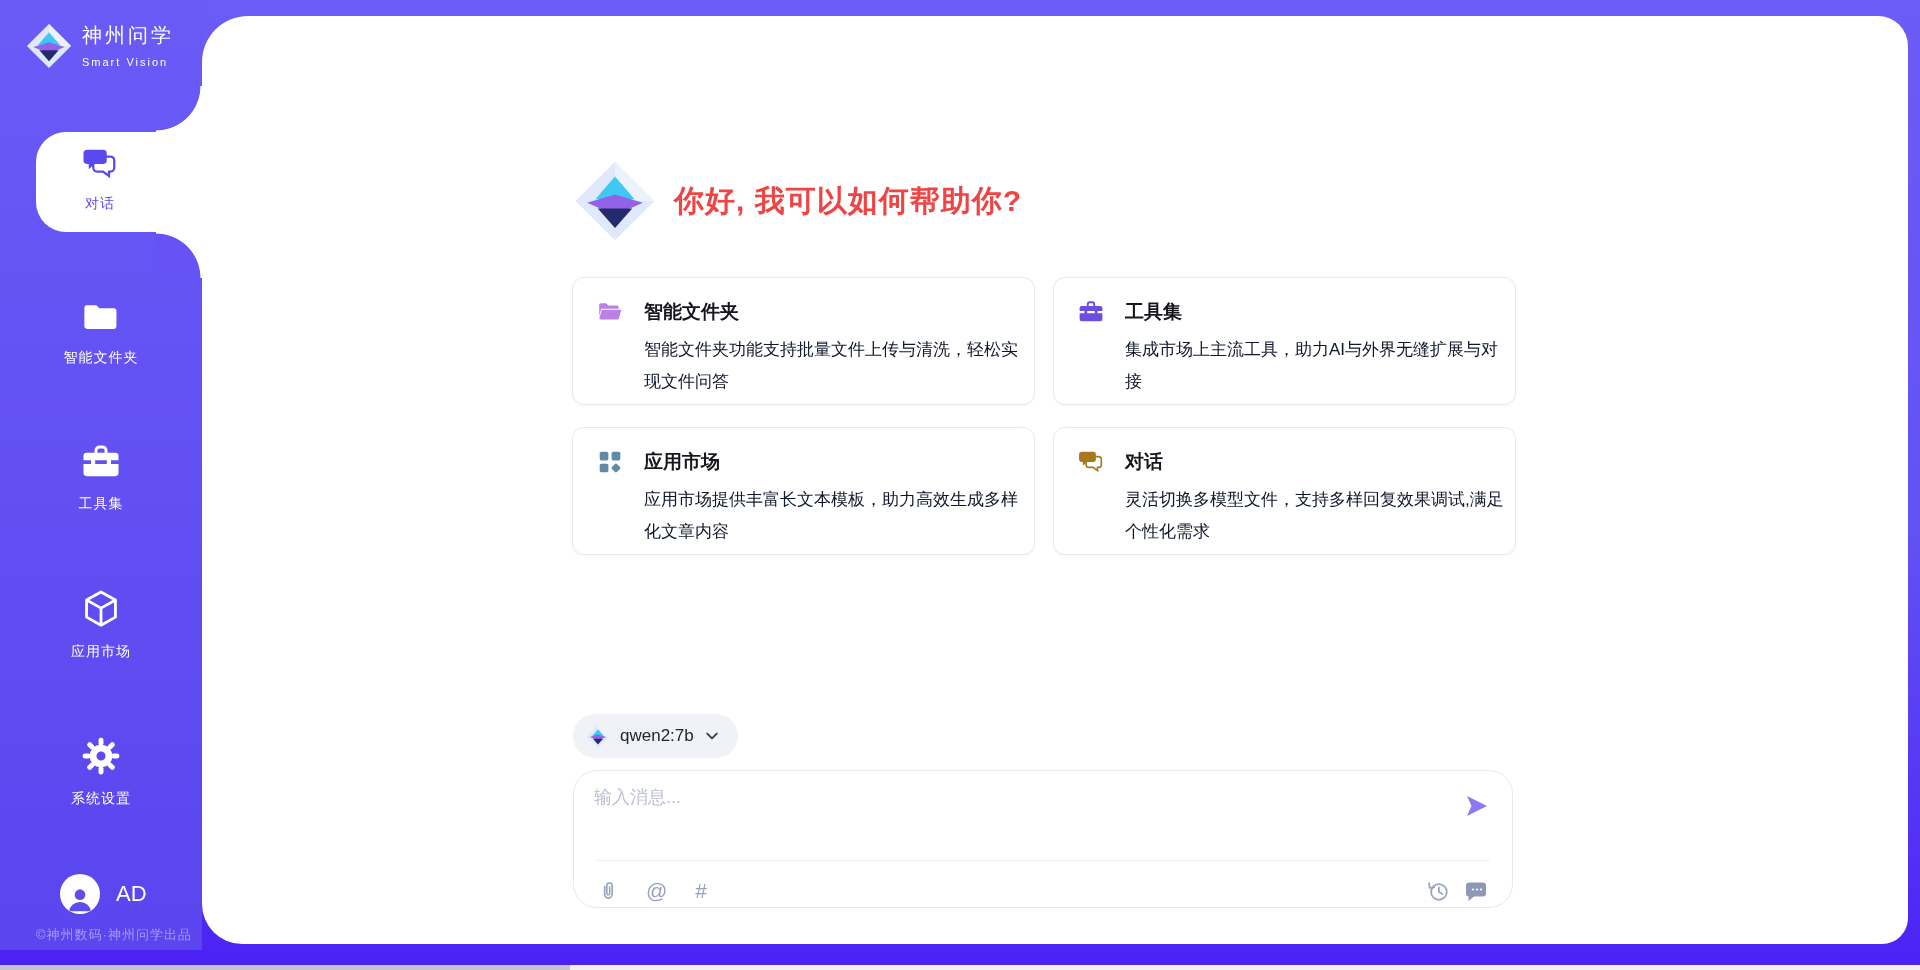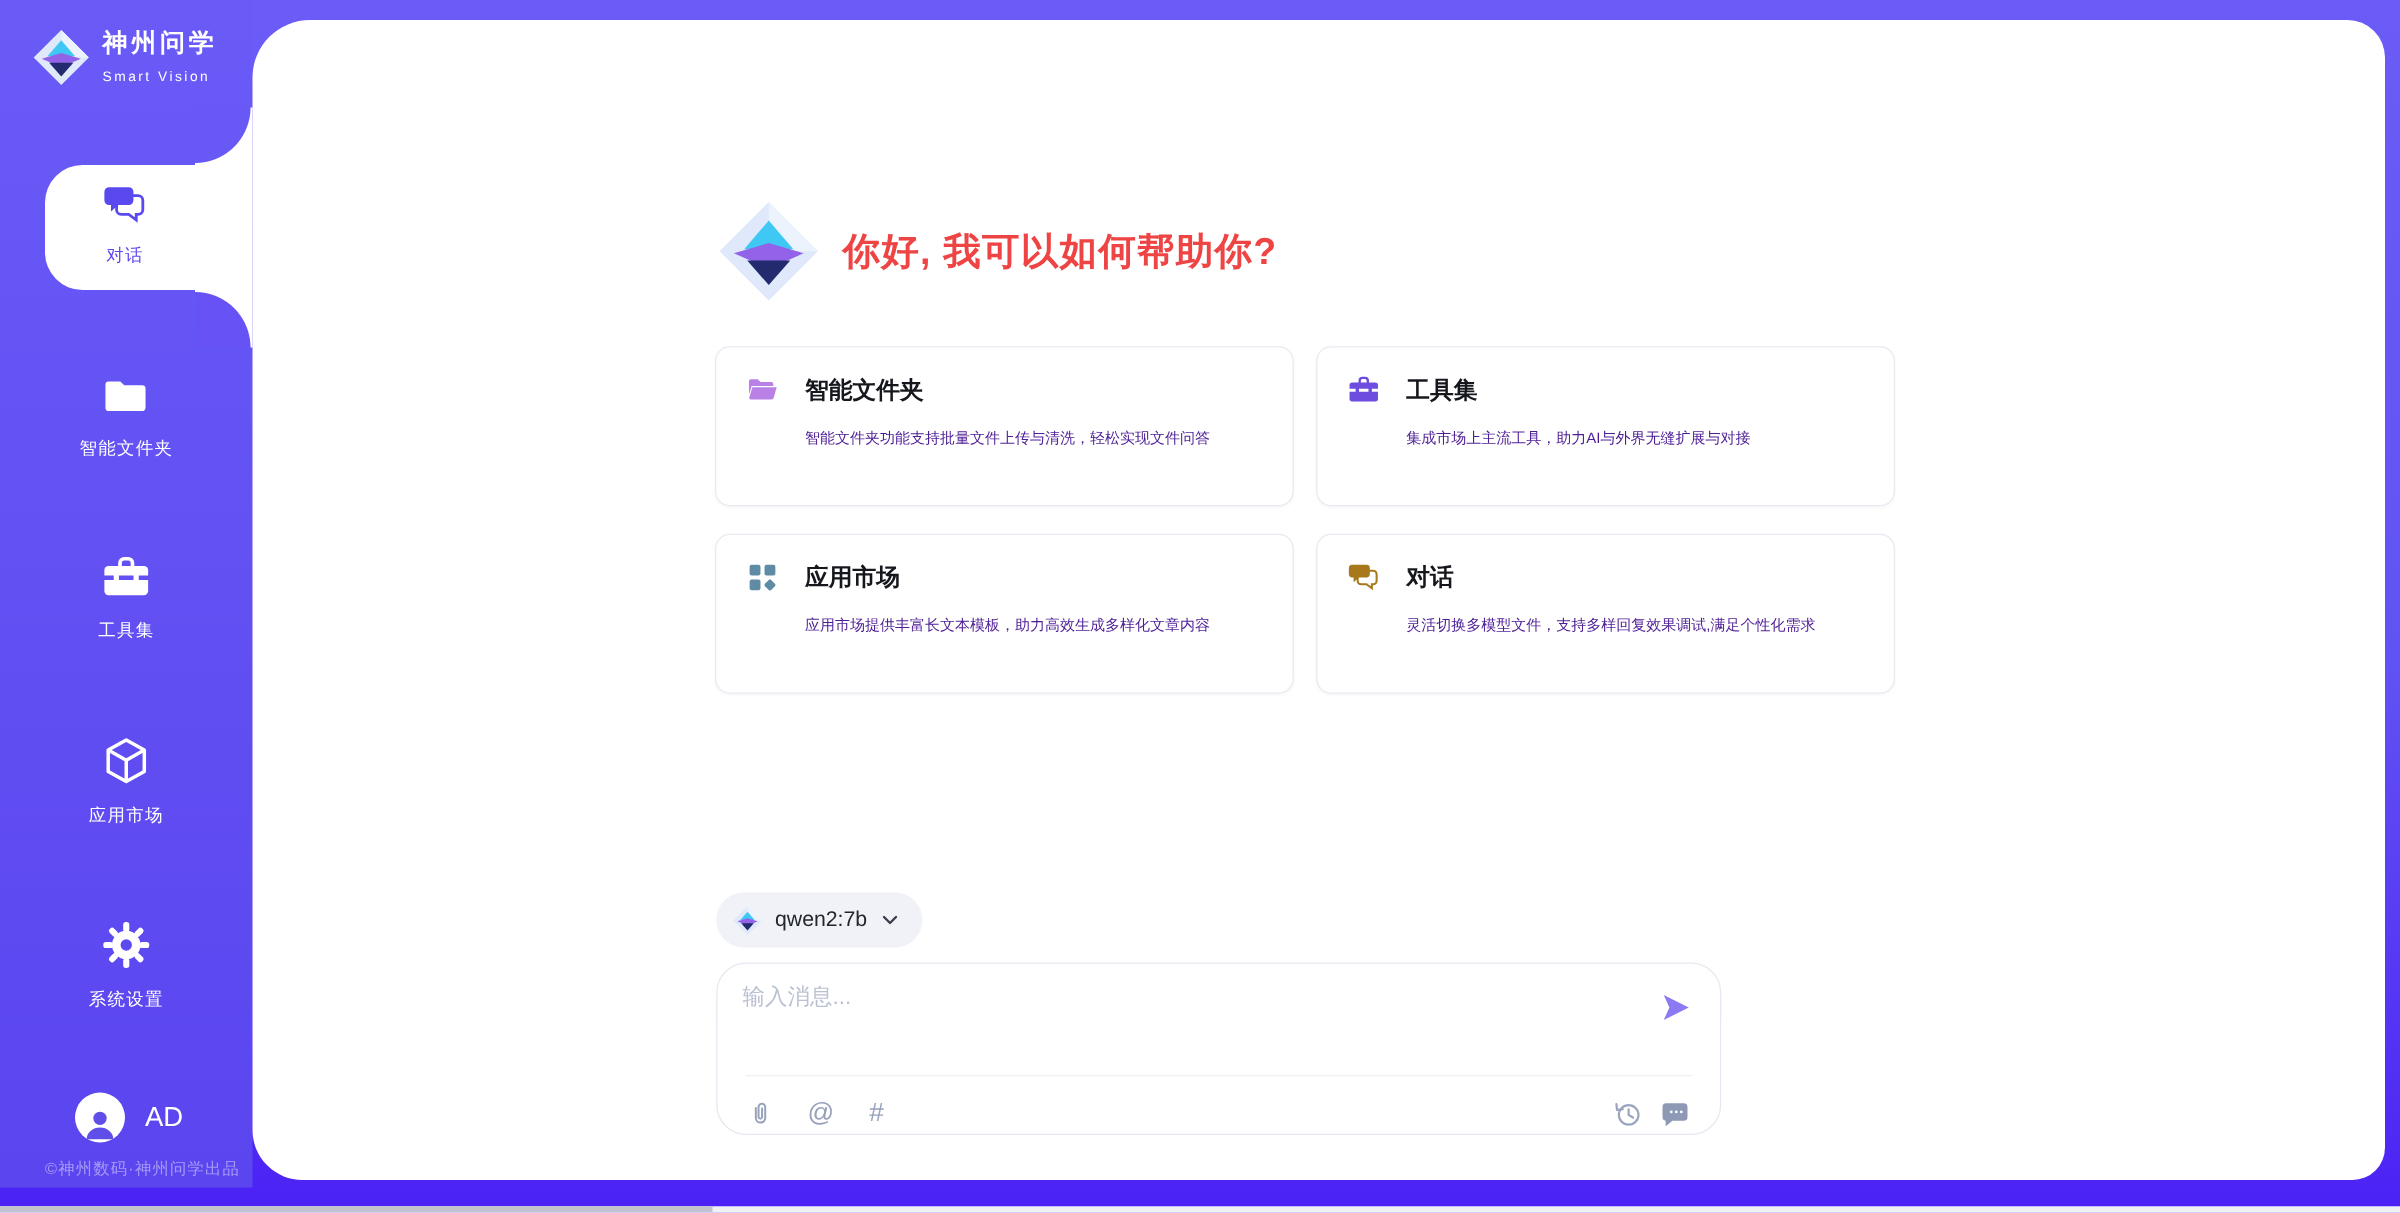--- a/index.html
+++ b/index.html
@@ -3,21 +3,21 @@
 <meta charset="utf-8">
 <style>
   html,body{margin:0;padding:0;}
   body{font-family:"Liberation Sans","DejaVu Sans",sans-serif;}
   .app{position:relative;width:1920px;height:970px;overflow:hidden;
        background:linear-gradient(180deg,#6B5CF7 0%,#6152F3 55%,#5330F4 88%,#4B21F5 100%);}
   
   .sidebar{position:absolute;left:0;top:0;width:202px;height:950px;
            background:linear-gradient(180deg,#6A5BF7,#5A45EF);}
   .brand{position:absolute;left:26px;top:22px;display:flex;align-items:center;gap:10px;}
-  .brand-name{color:#fff;font-size:20px;font-weight:700;letter-spacing:3px;line-height:1.1;}
+  .brand-name{color:#fff;font-size:20px;font-weight:400;letter-spacing:3px;line-height:1.1;}
   .brand-sub{color:#fff;font-size:11px;letter-spacing:2px;margin-top:10px;}
   .tab-pill{position:absolute;left:36px;top:132px;width:166px;height:100px;background:#fff;border-radius:30px 0 0 30px;}
   .fillet{position:absolute;left:156px;width:46px;height:46px;}
   .fillet-top{top:86px;background:radial-gradient(circle at 0 0,#6859F6 44px,#ffffff 44.8px);}
   .fillet-bottom{top:232px;background:radial-gradient(circle at 0 100%,#6652F5 44px,#ffffff 44.8px);}
   .tab-content{position:absolute;left:36px;top:146px;width:128px;text-align:center;color:#5B49F0;}
   .tab-content .nav-label{color:#5B49F0;}
   .nav-item{position:absolute;left:0;width:202px;text-align:center;color:#fff;cursor:pointer;}
   .nav-label{display:block;font-size:14px;margin-top:9px;letter-spacing:1px;}
   .ni-folder{top:298px}.ni-tools{top:442px}.ni-market{top:588px}.ni-settings{top:735px}
@@ -27,24 +27,24 @@
   .side-footer{position:absolute;left:16px;top:926px;font-size:13px;color:rgba(255,255,255,.45);letter-spacing:1px;white-space:nowrap;margin-left:20px;}
   
   .panel{position:absolute;left:202px;top:16px;right:12px;bottom:26px;background:#fff;border-radius:46px 30px 26px 40px;}
   .greeting{position:absolute;left:372px;top:142px;display:flex;align-items:center;gap:18px;}
   .greeting-text{font-size:30px;font-weight:700;color:#ef4444;letter-spacing:1px;}
   .cards{position:absolute;left:370px;top:261px;display:grid;grid-template-columns:463px 463px;gap:22px 18px;}
   .card{height:128px;box-sizing:border-box;background:#fff;border:1px solid #e9eaf1;border-radius:12px;
         padding:21px 24px;box-shadow:0 1px 3px rgba(20,24,60,.04);cursor:pointer;}
   .card-head{display:flex;align-items:center;gap:21px;}
   .card-title{font-size:19px;font-weight:700;color:#15171c;}
-  .card-desc{margin:9px 0 0 47px;font-size:12px;color:#4c1d95;line-height:32px;width:382px;}
+  .card-desc{margin:9px 0 0 47px;font-size:17px;color:#0f172a;line-height:32px;width:382px;}
   .model-pill{position:absolute;left:371px;top:698px;height:44px;padding:0 18px 0 13px;display:inline-flex;
               align-items:center;gap:10px;background:#f0f2f7;border-radius:22px;font-size:17px;color:#22262f;cursor:pointer;}
-  .composer{position:absolute;left:371px;top:754px;width:804px;height:138px;box-sizing:border-box;
+  .composer{position:absolute;left:371px;top:754px;width:940px;height:138px;box-sizing:border-box;
             background:#fff;border:1.5px solid #e5e8f0;border-radius:24px;}
   .composer textarea{position:absolute;left:18px;top:12px;width:830px;height:58px;border:none;outline:none;resize:none;
             font-family:inherit;font-size:18px;color:#333;background:transparent;}
   .composer textarea::placeholder{color:#bac1d3;}
   .send-btn{position:absolute;right:22px;top:22px;width:26px;height:26px;cursor:pointer;}
   .composer-divider{position:absolute;left:22px;right:22px;top:89px;height:1px;background:#edeff5;}
   .composer-toolbar{position:absolute;left:24px;top:108px;display:flex;gap:28px;align-items:center;color:#97a1ba;}
   .composer-actions{position:absolute;right:24px;top:108px;display:flex;gap:14px;align-items:center;color:#9aa5bf;}
   .glyph{font-size:21px;line-height:22px;color:#97a1ba;cursor:pointer;user-select:none;}
   .tool-ic{cursor:pointer;}

